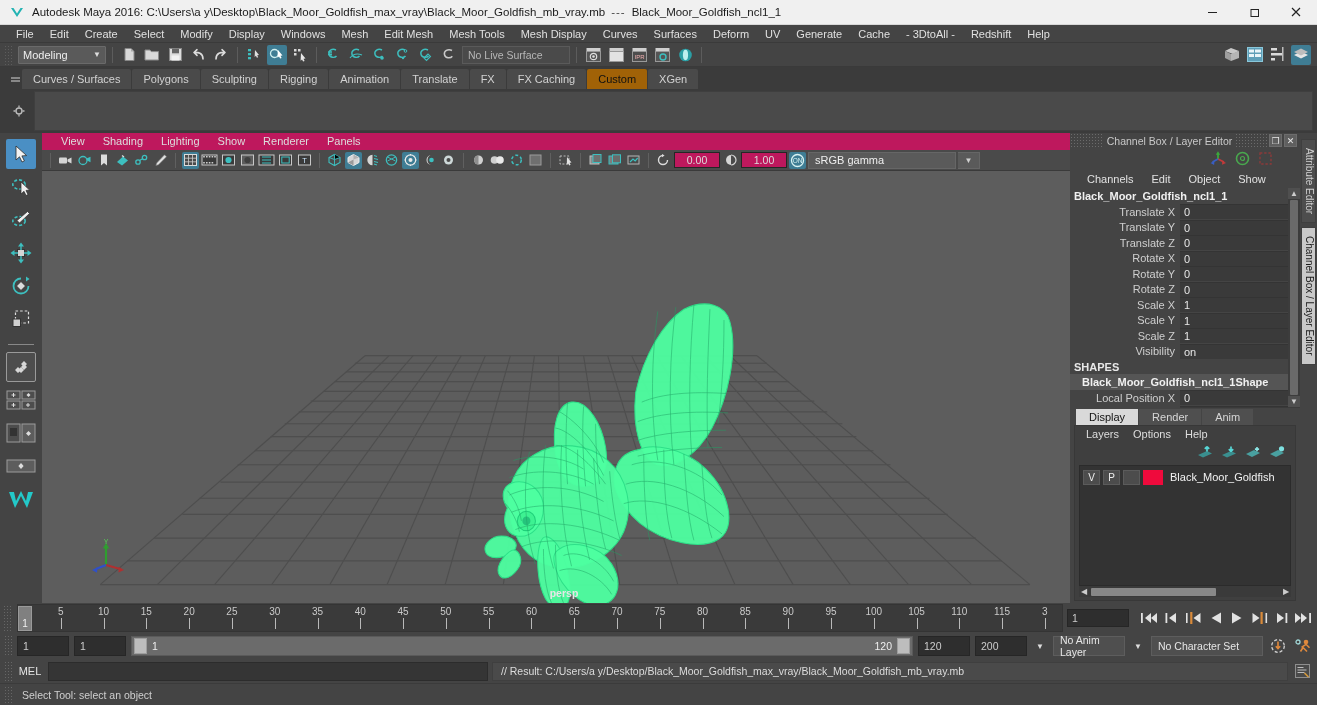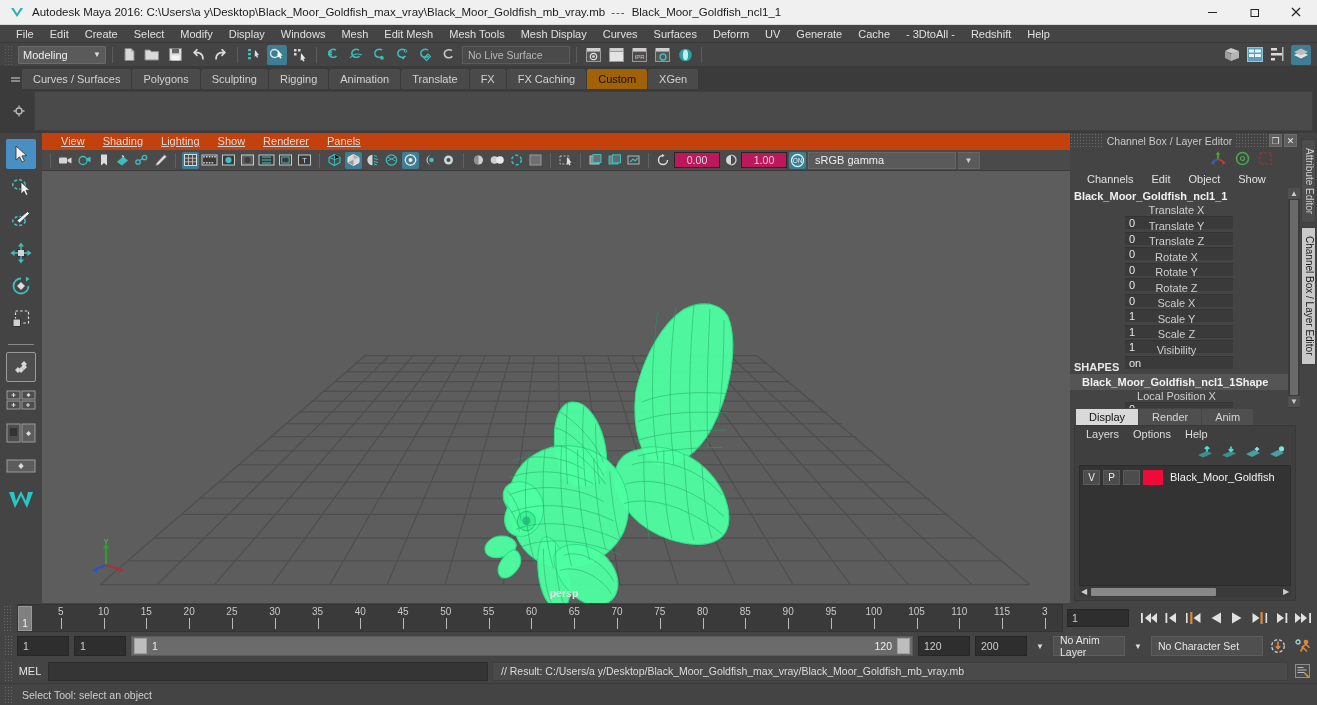--- a/index.html
+++ b/index.html
@@ -80,21 +80,21 @@
   
   .toolbox { width:42px; flex:0 0 42px; background:#444444; display:flex; flex-direction:column; align-items:center;
              padding-top:6px; gap:3px; }
   .tool { width:30px; height:30px; display:flex; align-items:center; justify-content:center; border-radius:2px; }
   .tool.sel { background:#4a8fc4; }
   .tool-div { width:26px; height:1px; background:#888; margin:7px 0 4px 0; }
   .tool.box { border:1px solid #9a9a9a; background:#4d4d4d; }
 
   
   .viewcol { flex:1; min-width:0; display:flex; flex-direction:column; background:#444; }
-  .vp-menubar { height:17px; flex:0 0 17px; background:#c2410c; display:flex; align-items:center; padding-left:10px;text-decoration:underline; }
+  .vp-menubar { height:17px; flex:0 0 17px; background:#be185d; display:flex; align-items:center; padding-left:10px; }
   .vp-menu { padding:0 9px; font-size:11px; color:#ddd; line-height:17px; }
   .vp-toolbar { height:21px; flex:0 0 21px; background:#4a4a4a; display:flex; align-items:center; gap:2px; padding:0 4px;
                 border-bottom:1px solid #3a3a3a; }
   .vp-sep { width:1px; height:15px; background:#606060; margin:0 4px; flex:0 0 1px; }
   .vbtn { width:17px; height:17px; display:flex; align-items:center; justify-content:center; border-radius:2px; }
   .vbtn.on { background:#3f7d94; }
   .numfield { width:46px; height:16px; background:#be185d; border:1px solid #262626; color:#ddd;
               font-size:10.5px; display:flex; align-items:center; justify-content:center; }
   .gamma-sel { width:148px; height:17px; background:#5a5a5a; border:1px solid #666; display:flex; align-items:center;
                padding-left:6px; font-size:11px; color:#eee; }
@@ -119,21 +119,21 @@
 
   .cb-gizmos { height:22px; display:flex; align-items:center; justify-content:flex-end; gap:6px; padding-right:26px; background:#444; }
   .cb-menus { height:18px; display:flex; align-items:center; gap:0; padding-left:8px; background:#444; }
   .cb-menu { padding:0 9px; font-size:11px; color:#e2e2e2; line-height:18px; }
 
   .cb-body { flex:0 0 220px; background:#444; position:relative; overflow:hidden; display:flex; }
   .cb-rows { flex:1; min-width:0; }
   .cb-node { font-size:11px; font-weight:bold; color:#f0f0f0; padding:2px 0 2px 4px; }
   .cb-node.shape { background:#555; padding-left:12px; }
   .cb-section { font-size:11px; font-weight:bold; color:#e8e8e8; padding:2px 0 1px 4px; }
-  .cb-row { display:flex; height:15.5px; align-items:center;flex-direction:column; }
+  .cb-row { display:flex; height:15.5px; align-items:center; }
   .cb-lab { flex:1; text-align:right; padding-right:5px; font-size:11px; color:#cfcfcf; white-space:nowrap; }
   .cb-val { width:108px; height:15px; background:#3a3a3a; border-top:1px solid #343434; color:#e6e6e6;
             font-size:11px; display:flex; align-items:center; padding-left:4px; }
   .cb-scroll { width:12px; background:#3c3c3c; display:flex; flex-direction:column; align-items:center; }
   .cb-arrow { width:12px; height:11px; display:flex; align-items:center; justify-content:center; font-size:8px; color:#ccc; background:#4f4f4f; }
   .cb-thumb { width:8px; flex:0 0 195px; background:#6a6a6a; margin:1px 0; border-radius:1px; }
 
   
   .le-tabs { height:17px; display:flex; align-items:flex-end; padding-left:6px; background:#444; gap:1px; }
   .le-tab { height:16px; padding:0 13px; line-height:16px; font-size:11px; background:#4f4f4f; color:#d6d6d6; }

